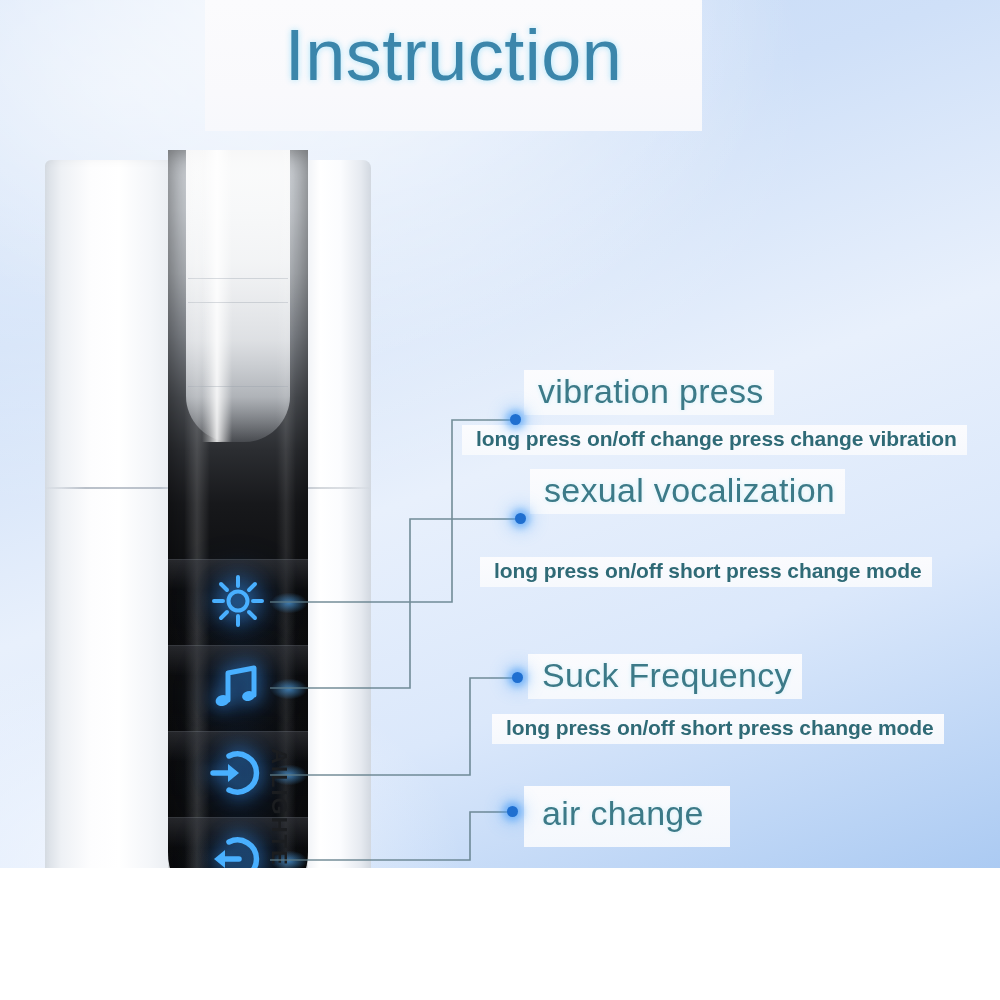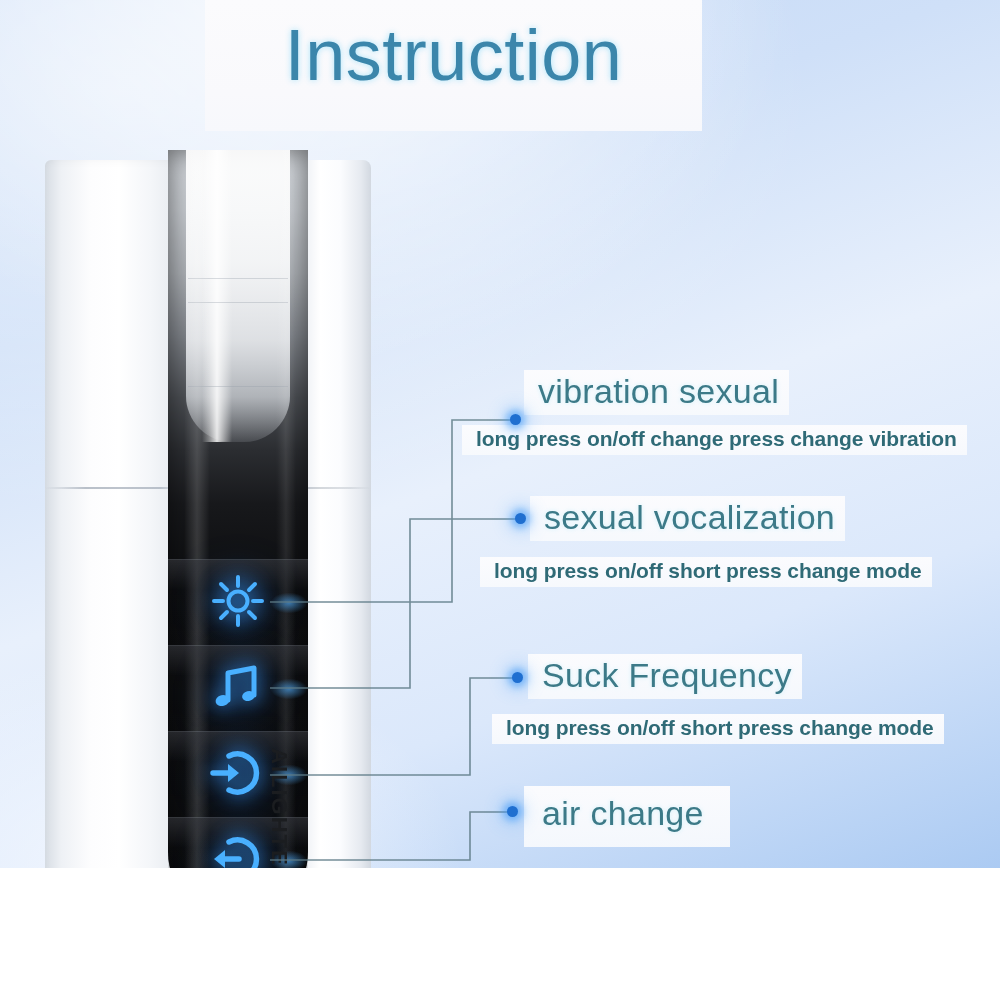--- a/index.html
+++ b/index.html
@@ -312,31 +312,31 @@
       <path d="M270 688 L410 688 L410 519 L517 519"></path>
 
       <path d="M270 775 L470 775 L470 678 L514 678"></path>
 
       <path d="M270 860 L470 860 L470 812 L509 812"></path>
     </g>
   </svg>
 
   <div class="callout" style="left:524px; top:370px;">
     <div class="panel">
-      <div class="head">vibration sexual</div>
+      <div class="head">vibration press</div>
     </div>
   </div>
   <div class="callout" style="left:462px; top:425px;">
     <div class="panel">
       <div class="sub">long press on/off change press change vibration</div>
     </div>
   </div>
   <div class="dot" style="left:510px; top:414px;"></div>
 
-  <div class="callout" style="left:530px; top:496px;">
+  <div class="callout" style="left:530px; top:469px;">
     <div class="panel">
       <div class="head">sexual vocalization</div>
     </div>
   </div>
   <div class="callout" style="left:480px; top:557px;">
     <div class="panel">
       <div class="sub">long press on/off short press change mode</div>
     </div>
   </div>
   <div class="dot" style="left:515px; top:513px;"></div>

